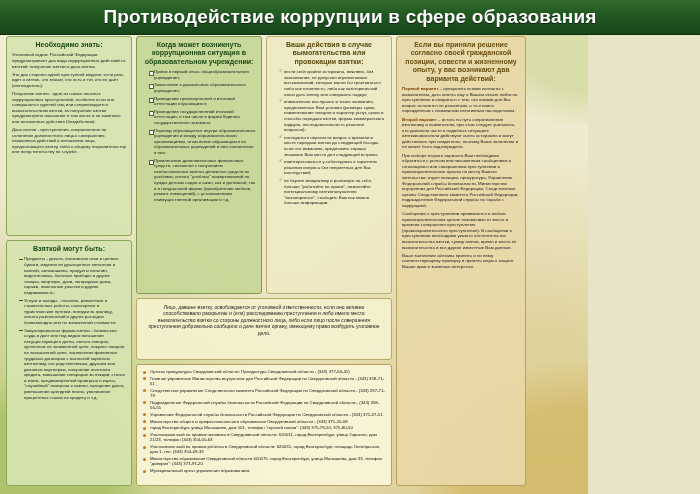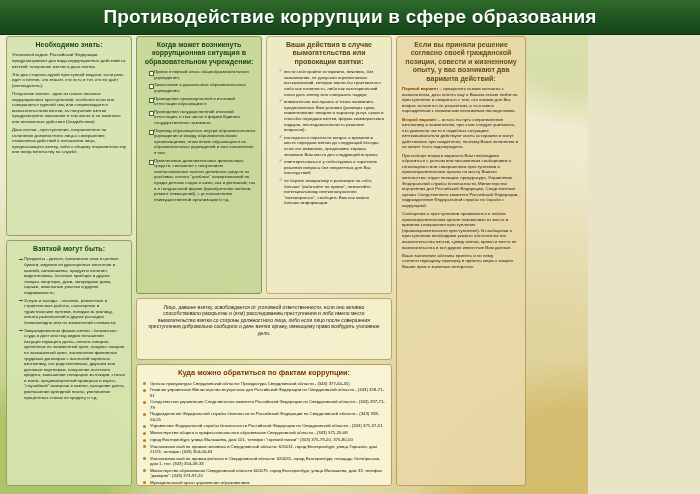--- a/index.html
+++ b/index.html
@@ -189,21 +189,20 @@
       <p>При выборе второго варианта Вам необходимо обратиться с устным или письменным сообщением о готовящемся или совершенном преступлении в правоохранительные органы по месту Вашего жительства: отдел полиции, прокуратура, Управление Федеральной службы безопасности, Министерство внутренних дел Российской Федерации, Следственные органы Следственного комитета Российской Федерации, подразделения Федеральной службы по борьбе с коррупцией.</p>
       <p>Сообщение о преступлении принимается в любом правоохранительном органе независимо от места и времени совершения преступления (правоохранительного преступления). В сообщении о преступлении необходимо указать обстоятельства вымогательства взятки, сумму взятки, время и место её вымогательства и все другие известные Вам данные.</p>
       <p>Ваше заявление обязаны принять и по нему соответствующему проверку и принять меры к защите Ваших прав и законных интересов.</p>
     </div>
 
     <div class="center-note" style="left:136px;top:264px;width:256px;height:62px;">
       <span>Лицо, давшее взятку, освобождается от уголовной ответственности, если оно активно способствовало раскрытию и (или) расследованию преступления и либо имело место вымогательство взятки со стороны должностного лица, либо если лицо после совершения преступления добровольно сообщило о даче взятки органу, имеющему право возбудить уголовное дело.</span>
     </div>
 
     <div class="contacts" style="left:136px;top:330px;width:256px;height:122px;">
-      <h2>Куда можно обратиться по фактам коррупции:</h2>
       <ul>
         <li>Органы прокуратуры Свердловской области: Прокуратура Свердловской области - (343) 377-64-41)</li>
         <li>Главное управление Министерства внутренних дел Российской Федерации по Свердловской области - (343) 358-71-61</li>
         <li>Следственное управление Следственного комитета Российской Федерации по Свердловской области - (343) 297-71-79</li>
         <li>Подразделение Федеральной службы безопасности Российской Федерации по Свердловской области - (343) 358-56-55</li>
         <li>Управление Федеральной службы безопасности Российской Федерации по Свердловской области - (343) 371-37-51</li>
         <li>Министерство общего и профессионального образования Свердловской области - (343) 371-20-08</li>
         <li>город Екатеринбург, улица Малышева, дом 101, телефон "горячей линии": (343) 375-79-20, 375-80-50</li>
         <li>Уполномоченный по правам человека в Свердловской области: 620011, город Екатеринбург, улица Горького, дом 21/23, телефон (343) 354-00-63</li>
         <li>Уполномоченный по правам ребенка в Свердловской области: 620031, город Екатеринбург, площадь Октябрьская, дом 1, тел. (343) 354-09-33</li>

